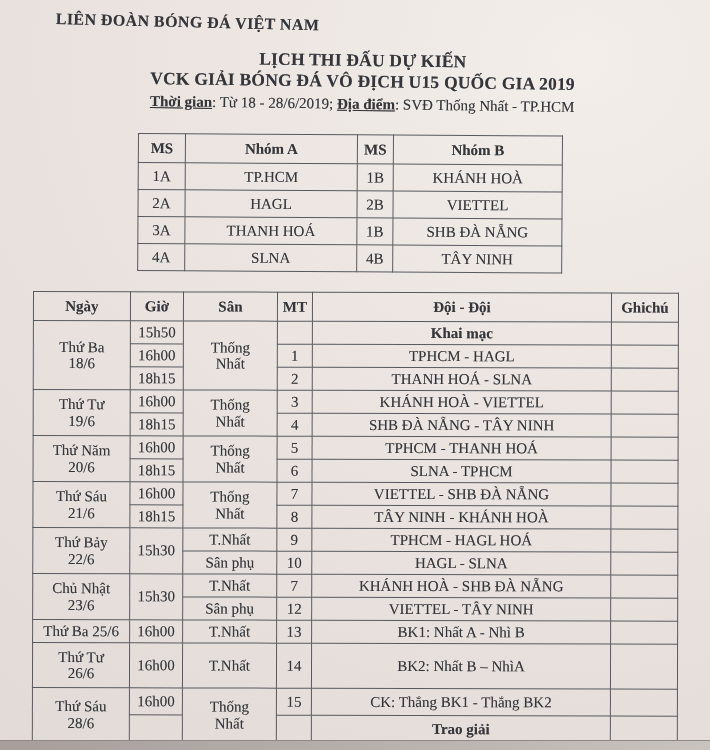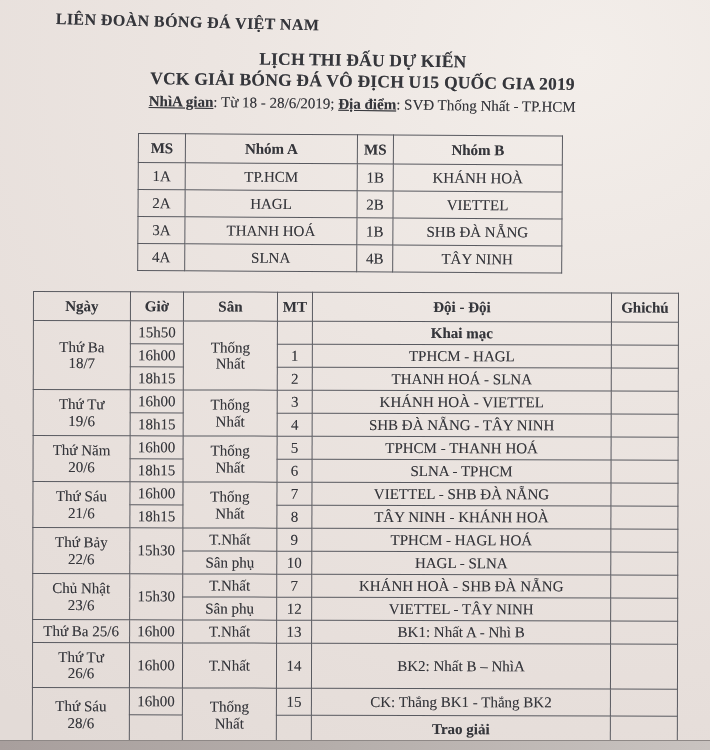--- a/index.html
+++ b/index.html
@@ -55,21 +55,21 @@
 </head>
 <body>
 
 <div>
 
   <div class="org txt">LIÊN ĐOÀN BÓNG ĐÁ VIỆT NAM</div>
 
   <div class="titleblock">
     <div class="title1 txt">LỊCH THI ĐẤU DỰ KIẾN</div>
     <div class="title2 txt">VCK GIẢI BÓNG ĐÁ VÔ ĐỊCH U15 QUỐC GIA 2019</div>
-    <div class="infoline txt"><span class="lbl">NhìA gian</span><span>: Từ 18 - 28/6/2019; </span><span class="lbl">Địa điểm</span><span>: SVĐ Thống Nhất - TP.HCM</span></div>
+    <div class="infoline txt"><span class="lbl">Thời gian</span><span>: Từ 18 - 28/6/2019; </span><span class="lbl">Địa điểm</span><span>: SVĐ Thống Nhất - TP.HCM</span></div>
   </div>
 
   <table class="groups">
     <colgroup>
         <col class="c1">
         <col class="c2">
         <col class="c3">
         <col class="c4">
       </colgroup>
     <thead>
@@ -124,21 +124,21 @@
         <th>Sân</th>
         <th>MT</th>
         <th>Đội - Đội</th>
         <th>Ghichú</th>
       </tr>
     </thead>
     <tbody>
 
       <tr class="h23">
         <td rowspan="3" class="pre">Thứ Ba
-18/7</td>
+18/6</td>
         <td>15h50</td>
         <td rowspan="3" class="pre">Thống
 Nhất</td>
         <td></td>
         <td class="bold">Khai mạc</td>
         <td></td>
       </tr>
       <tr class="h23">
         <td>16h00</td>
         <td>1</td>

